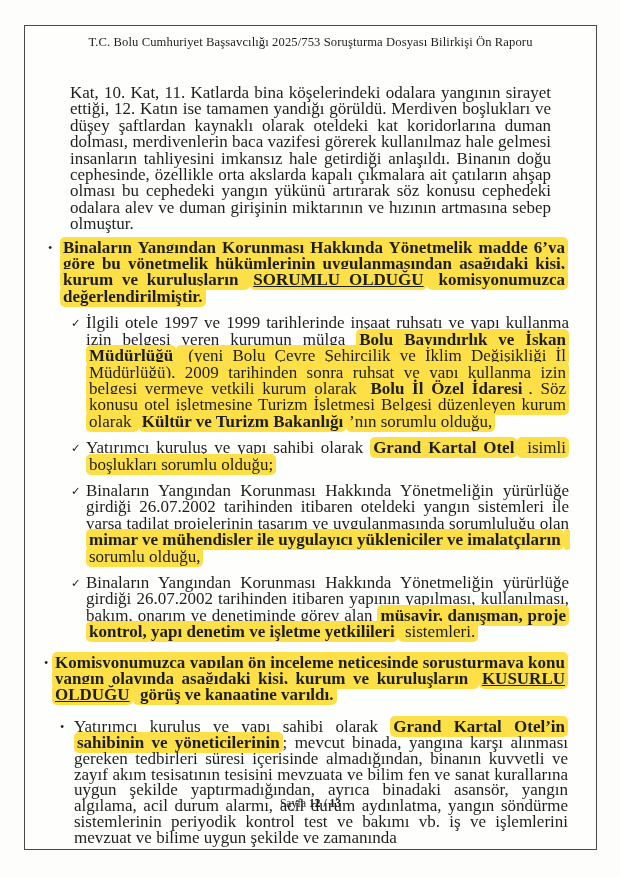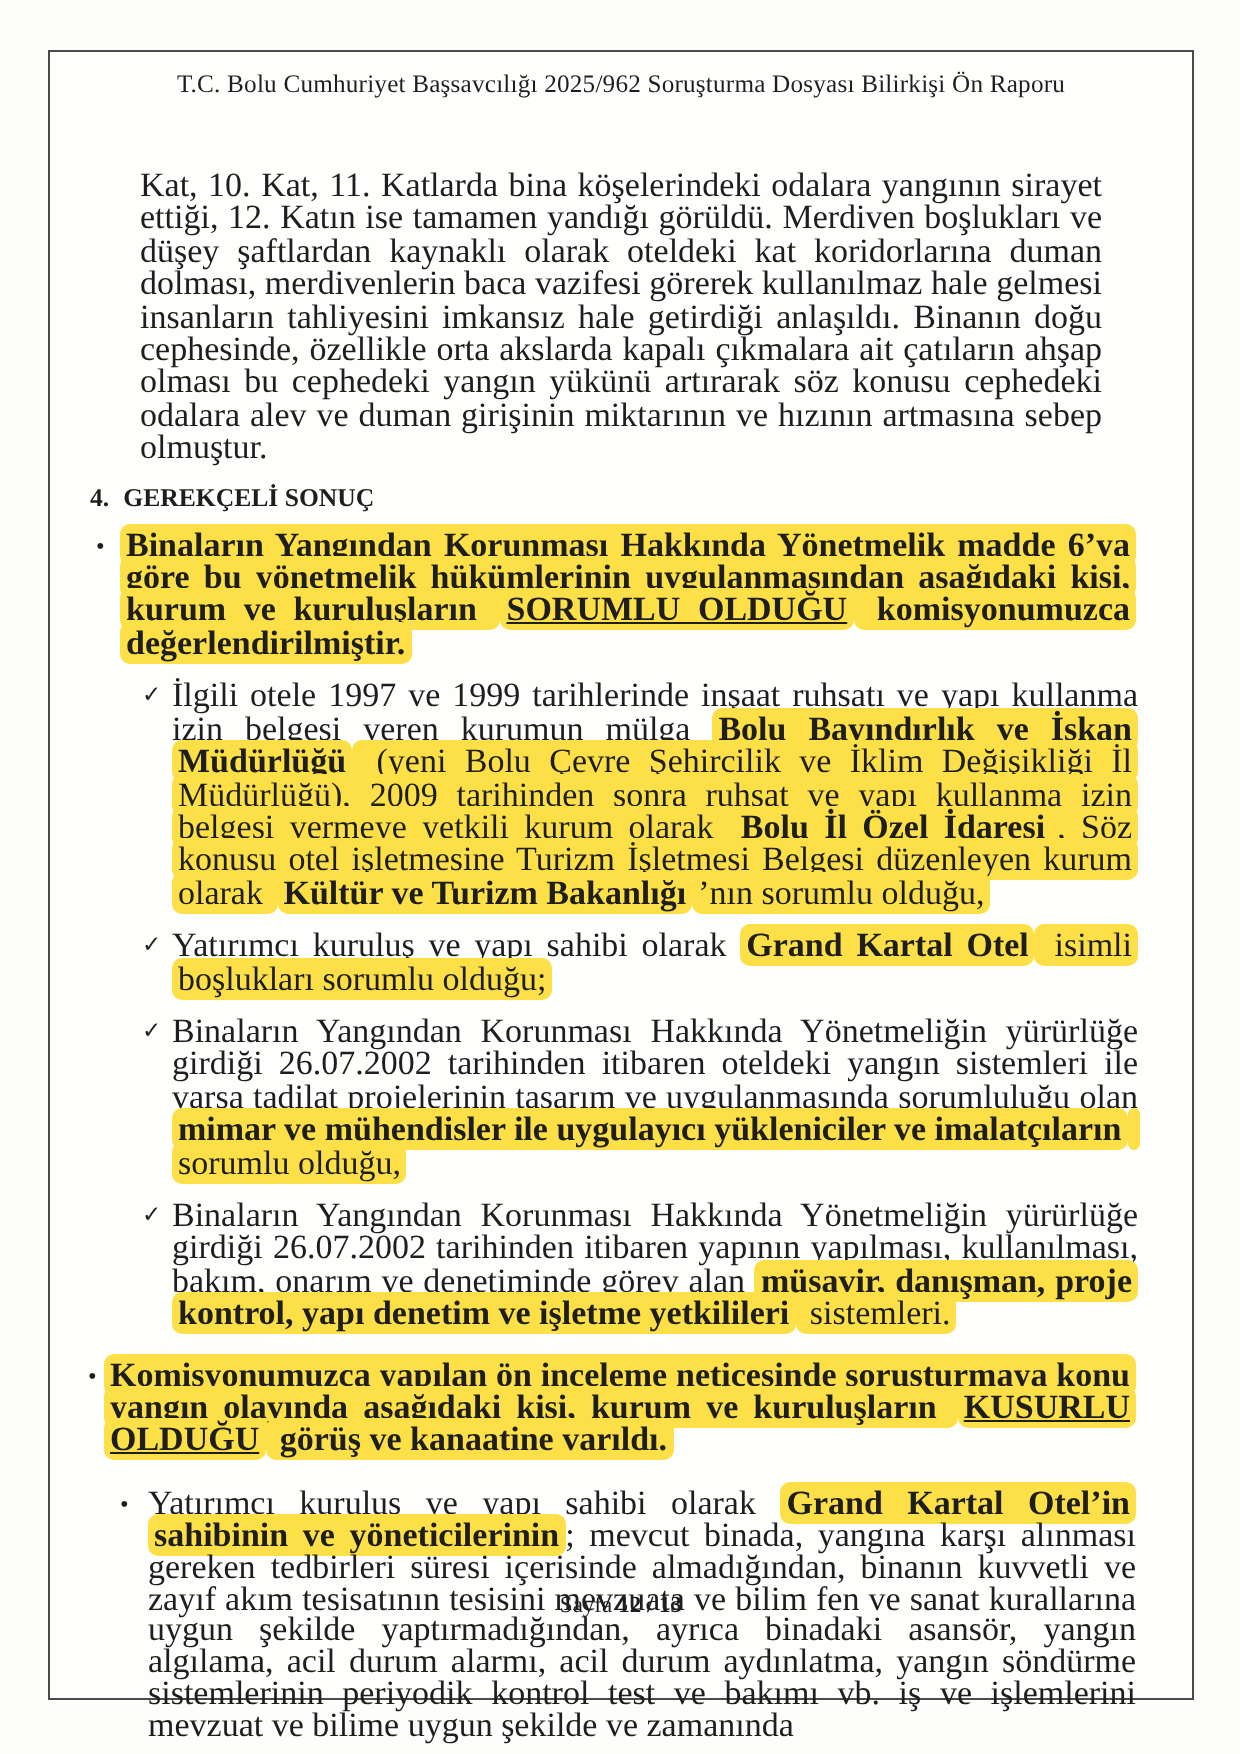--- a/index.html
+++ b/index.html
@@ -82,28 +82,25 @@
   }
   .doc-footer .pg { font-weight: bold; margin-left: 3px; }
 </style>
 </head>
 <body>
 
 <div class="page">
   <div class="frame">
 
     <div class="doc-header">
-      <span>T.C. Bolu Cumhuriyet Başsavcılığı 2025/962 Soruşturma Dosyası Bilirkişi Ön Raporu</span>
+      <span>T.C. Bolu Cumhuriyet Başsavcılığı 2025/753 Soruşturma Dosyası Bilirkişi Ön Raporu</span>
     </div>
 
     <p class="para p-main p1"><span>Kat, 10. Kat, 11. Katlarda bina köşelerindeki odalara yangının sirayet ettiği, 12. Katın ise tamamen yandığı görüldü. Merdiven boşlukları ve düşey şaftlardan kaynaklı olarak oteldeki kat koridorlarına duman dolması, merdivenlerin baca vazifesi görerek kullanılmaz hale gelmesi insanların tahliyesini imkansız hale getirdiği anlaşıldı. Binanın doğu cephesinde, özellikle orta akslarda kapalı çıkmalara ait çatıların ahşap olması bu cephedeki yangın yükünü artırarak söz konusu cephedeki odalara alev ve duman girişinin miktarının ve hızının artmasına sebep olmuştur.</span></p>
 
-    <div class="heading">
-      <span class="h-num">4.</span><span class="h-title">GEREKÇELİ SONUÇ</span>
-    </div>
 
 
     <div class="li li-b1 bold-bullet">
       <span class="marker">•</span>
       <p class="para"><span class="b hl">Binaların Yangından Korunması Hakkında Yönetmelik madde 6’ya göre bu yönetmelik hükümlerinin uygulanmasından aşağıdaki kişi, kurum ve kuruluşların </span><span class="b hl u">SORUMLU OLDUĞU</span><span class="b hl"> komisyonumuzca değerlendirilmiştir.</span></p>
     </div>
 
     <div class="li li-check">
       <span class="marker">✓</span>
       <p class="para"><span>İlgili otele 1997 ve 1999 tarihlerinde inşaat ruhsatı ve yapı kullanma izin belgesi veren kurumun mülga </span><span class="b hl">Bolu Bayındırlık ve İskan Müdürlüğü</span><span class="hl"> (yeni Bolu Çevre Şehircilik ve İklim Değişikliği İl Müdürlüğü), 2009 tarihinden sonra ruhsat ve yapı kullanma izin belgesi vermeye yetkili kurum olarak </span><span class="b hl">Bolu İl Özel İdaresi</span><span class="hl">, Söz konusu otel işletmesine Turizm İşletmesi Belgesi düzenleyen kurum olarak </span><span class="b hl">Kültür ve Turizm Bakanlığı</span><span class="hl">’nın sorumlu olduğu,</span></p>

